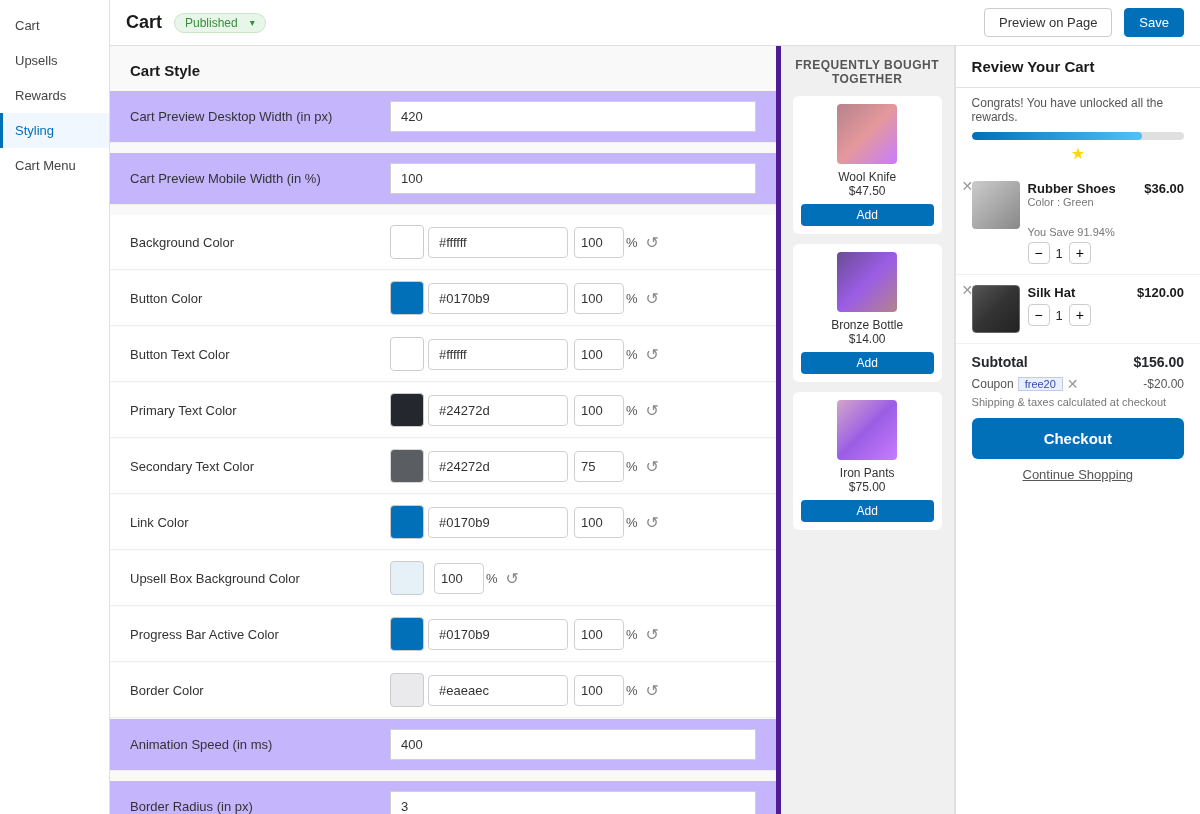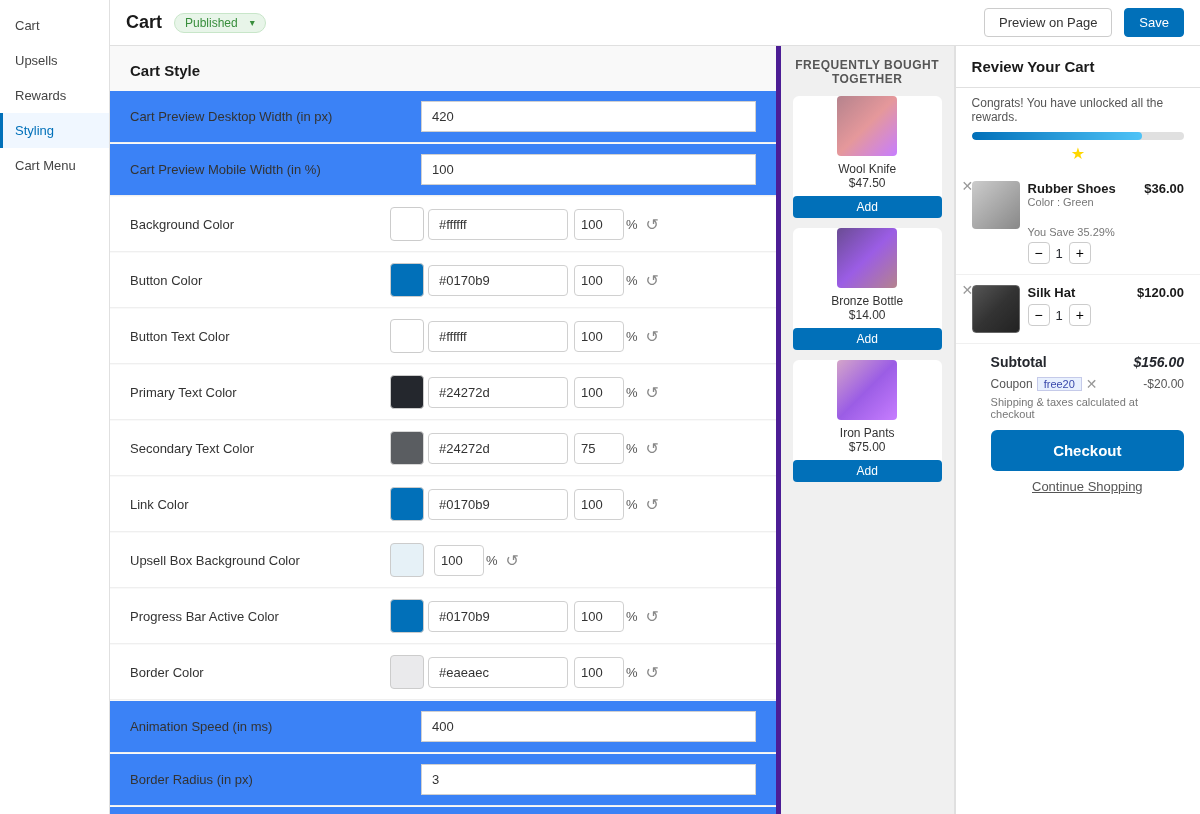--- a/index.html
+++ b/index.html
@@ -25,37 +25,37 @@
     .btn-preview { background: #fff; border: 1px solid #ccc; border-radius: 4px; padding: 6px 14px; cursor: pointer; font-size: 13px; color: #333; }
     .btn-save { background: #0170b9; border: 1px solid #0170b9; border-radius: 4px; padding: 6px 14px; cursor: pointer; font-size: 13px; color: #fff; }
 
     
     .content-row { display: flex; flex: 1; overflow: hidden; }
 
     
     .settings-panel { width: 760px; background: #f9f9f9; overflow-y: auto; padding: 0; }
     .settings-header { padding: 16px 20px 12px; font-size: 15px; font-weight: 600; color: #1a1a1a; background: #f9f9f9; }
 
-    .form-row { display: flex; align-items: center; padding: 10px 20px; border-bottom: 1px solid #efefef; background: #3b82f6; margin-bottom: 1px; gap: 31px; }
+    .form-row { display: flex; align-items: center; padding: 10px 20px; border-bottom: 1px solid #efefef; background: #c4b5fd; margin-bottom: 10px; }
     .form-label { width: 260px; font-size: 13px; color: #333; flex-shrink: 0; }
     .form-input { flex: 1; border: 1px solid #d0d0d0; border-radius: 0; padding: 7px 10px; font-size: 13px; color: #333; background: #fff; outline: none; }
 
     
     .color-row { display: flex; align-items: center; padding: 10px 20px; border-bottom: 1px solid #efefef; background: #fff; margin-bottom: 1px; }
     .color-label { width: 260px; font-size: 13px; color: #333; flex-shrink: 0; }
     .color-swatch { width: 34px; height: 34px; border: 1px solid #ccc; border-radius: 4px; cursor: pointer; flex-shrink: 0; margin-right: 4px; }
     .color-hex-input { border: 1px solid #d0d0d0; border-radius: 4px; padding: 7px 10px; font-size: 13px; width: 140px; color: #333; background: #fff; outline: none; }
     .color-pct-input { border: 1px solid #d0d0d0; border-radius: 4px; padding: 7px 6px; font-size: 13px; width: 50px; color: #333; background: #fff; outline: none; margin-left: 6px; }
     .pct-label { font-size: 13px; color: #555; margin-left: 2px; }
     .reset-icon { margin-left: 8px; cursor: pointer; color: #888; font-size: 16px; }
 
     
     .preview-panel { width: 200px; background: #f0f0f0; border-left: 5px solid #4c1d95; border-right: 1px solid #e0e0e0; overflow-y: auto; padding: 12px; }
     .preview-section-title { font-size: 12px; font-weight: 600; color: #555; text-align: center; margin-bottom: 10px; text-transform: uppercase; letter-spacing: 0.5px; }
-    .product-card { background: #fff; border-radius: 6px; margin-bottom: 10px; text-align: center; }
+    .product-card { background: #fff; border-radius: 6px; padding: 8px; margin-bottom: 10px; text-align: center; }
     .product-img { width: 60px; height: 60px; margin: 0 auto 6px; border-radius: 4px; }
     .product-img-wool { background: linear-gradient(135deg, #b5838d, #e5989b, #c77dff); }
     .product-img-bronze { background: linear-gradient(135deg, #6a4c93, #9b5de5, #b5838d); }
     .product-img-iron { background: linear-gradient(135deg, #d4a5c9, #9b5de5, #c77dff); }
     .product-name { font-size: 12px; color: #333; font-weight: 500; }
     .product-price { font-size: 12px; color: #333; margin-bottom: 6px; }
     .add-btn { background: #0170b9; color: #fff; border: none; border-radius: 4px; padding: 4px 16px; font-size: 12px; cursor: pointer; width: 100%; }
 
     
     .cart-panel { width: 280px; background: #fff; border-left: 1px solid #e0e0e0; overflow-y: auto; padding: 0; }
@@ -77,24 +77,24 @@
     .cart-item-price { font-size: 13px; font-weight: 600; color: #1a1a1a; text-align: right; }
     .cart-item-qty { display: flex; align-items: center; gap: 6px; margin-top: 4px; }
     .qty-btn { width: 22px; height: 22px; border: 1px solid #ccc; border-radius: 4px; background: #fff; cursor: pointer; font-size: 14px; display: flex; align-items: center; justify-content: center; }
     .qty-val { font-size: 13px; }
 
     .cart-discount { padding: 10px 16px; border-bottom: 1px solid #f0f0f0; }
     .cart-discount-header { display: flex; align-items: center; justify-content: space-between; cursor: pointer; }
     .cart-discount-title { font-size: 13px; font-weight: 500; color: #333; }
     .cart-discount-chevron { font-size: 12px; color: #555; }
 
-    .cart-subtotal { padding: 10px 16px; margin-left: 19px; }
+    .cart-subtotal { padding: 10px 16px; }
     .subtotal-row { display: flex; justify-content: space-between; align-items: center; margin-bottom: 6px; }
     .subtotal-label { font-size: 14px; font-weight: 600; }
-    .subtotal-value { font-size: 14px; font-weight: 600; font-style: italic; }
+    .subtotal-value { font-size: 14px; font-weight: 600; }
     .coupon-row { display: flex; justify-content: space-between; align-items: center; margin-bottom: 4px; }
     .coupon-label { font-size: 12px; color: #555; display: flex; align-items: center; gap: 4px; }
     .coupon-badge { background: #e8f0fe; border: 1px solid #c5cae9; border-radius: 0; padding: 0 6px; font-size: 11px; color: #3949ab; }
     .coupon-remove { color: #999; cursor: pointer; font-size: 14px; }
     .coupon-value { font-size: 12px; color: #555; }
     .shipping-note { font-size: 11px; color: #777; margin-bottom: 10px; }
 
     .checkout-btn { display: block; width: 100%; background: #0170b9; color: #fff; border: none; border-radius: 6px; padding: 12px; font-size: 15px; font-weight: 600; cursor: pointer; margin-bottom: 8px; }
     .continue-link { display: block; text-align: center; font-size: 13px; color: #555; cursor: pointer; text-decoration: underline; }
   </style>
@@ -267,21 +267,21 @@
           <div class="progress-bar-fill"></div>
         </div>
         <div class="progress-star">★</div>
 
         <div class="cart-item">
           <span class="cart-item-remove">✕</span>
           <div class="cart-item-img cart-img-rubber"></div>
           <div class="cart-item-details">
             <div class="cart-item-name">Rubber Shoes</div>
             <div class="cart-item-variant">Color : Green</div>
-            <div class="cart-item-save">You Save 35.29%</div>
+            <div class="cart-item-save">You Save 91.94%</div>
             <div class="cart-item-qty">
               <button class="qty-btn">−</button>
               <span class="qty-val">1</span>
               <button class="qty-btn">+</button>
             </div>
           </div>
           <div class="cart-item-price">$36.00</div>
         </div>
 
         <div class="cart-item">

